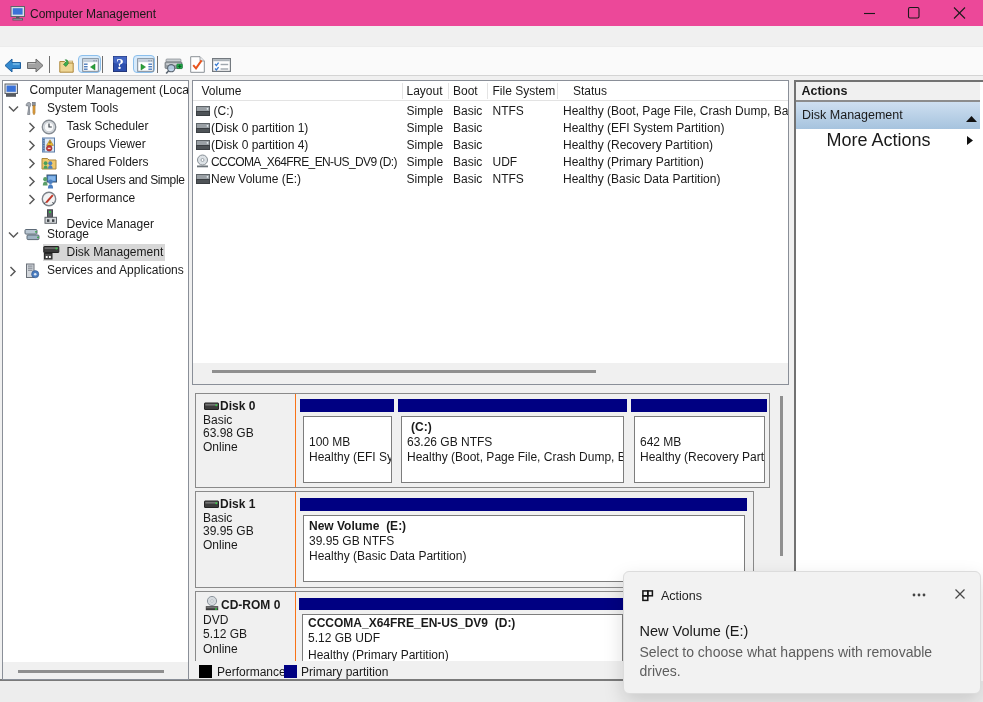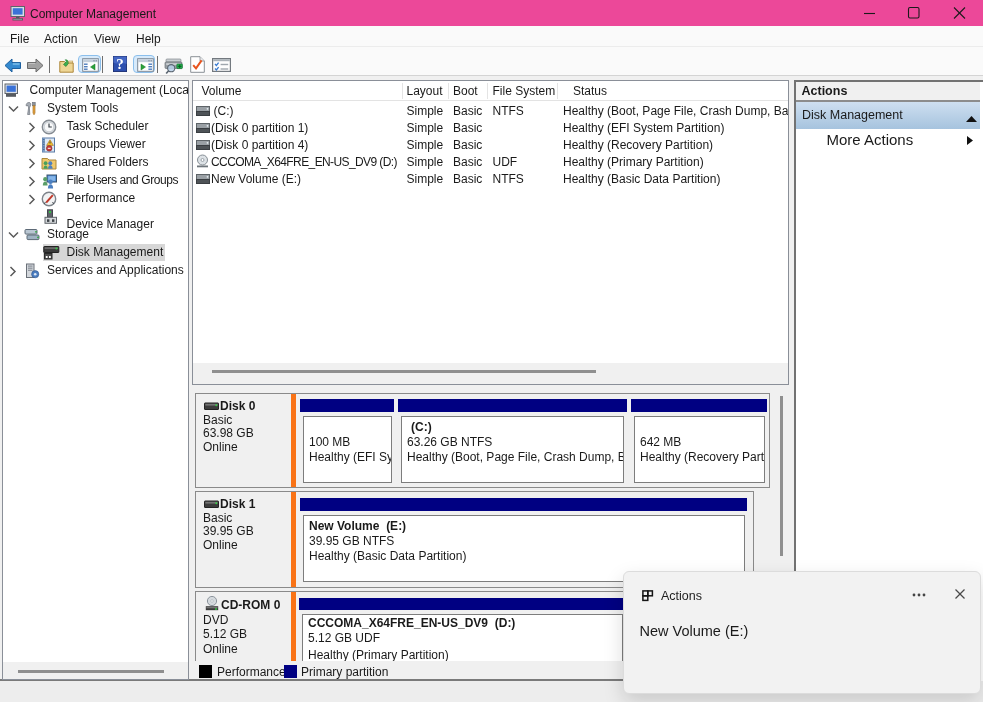--- a/index.html
+++ b/index.html
@@ -10,21 +10,21 @@
 #win{position:absolute;left:0;top:0;width:983px;height:681px;background:#f0f0f0;border-bottom:2px solid #7a7a7a;}
 #titlebar{position:absolute;left:0;top:0;width:983px;height:26px;background:#ec4899;}
 #menubar{position:absolute;left:0;top:26px;width:983px;height:20px;background:#fafafa;}
 #toolbar{position:absolute;left:0;top:46px;width:983px;height:30px;background:#fafafa;border-top:1px solid #ececec;border-bottom:1px solid #d4d4d4;}
 .tsep{position:absolute;top:8.5px;width:1.2px;height:17px;background:#6f6f6f;}
 .hlbox{position:absolute;background:#d7eafb;border:1px solid #8cbfec;border-radius:4px;}
 #treepane{position:absolute;left:2px;top:80px;width:187px;height:600px;background:#fff;border:1px solid #8a8f98;overflow:hidden;}
 #listpane{position:absolute;left:192px;top:80px;width:597px;height:305px;background:#fff;border:1px solid #8a8f98;overflow:hidden;}
 .hsep{position:absolute;top:2px;width:1px;height:16px;background:#e4e4e4;}
 .drow{position:absolute;background:#f0f0f0;border:1px solid #8a8a8a;overflow:hidden;}
-.dlabel{position:absolute;left:0;top:0;width:100px;height:100%;background:#f0f0f0;border-right:5px solid #f97316;}
+.dlabel{position:absolute;left:0;top:0;width:100px;height:100%;background:#f0f0f0;border-right:1px solid #f97316;}
 .band{position:absolute;height:13px;background:#000082;}
 .pbox{position:absolute;background:#fff;border:1px solid #7d7d7d;overflow:hidden;}
 .pl{position:absolute;left:5px;font-size:12px;line-height:15px;white-space:nowrap;color:#1a1a1a;}
 .ll{position:absolute;left:7px;font-size:12px;line-height:13.5px;white-space:nowrap;color:#1a1a1a;}
 #actions{position:absolute;left:794px;top:80px;width:189px;height:601px;background:#fff;border-left:2px solid #727272;border-top:2px solid #727272;overflow:hidden;}
 #popup{position:absolute;left:623px;top:571px;width:358px;height:123px;background:#f2f2f2;border:1px solid #dcdcdc;border-radius:6px;box-shadow:0 8px 20px rgba(0,0,0,0.15);}
 </style>
 </head>
 <body>
 <div id="win">
@@ -37,26 +37,20 @@
       <rect x="3.3" y="13.9" width="8.8" height="0.9" fill="#8f959c"></rect>
     </svg>
     <div class="t" style="left:30px;top:7px;color:#191919">Computer Management</div>
     <svg class="abs" style="left:860px;top:4px" width="110" height="18">
       <line x1="4" y1="9.5" x2="15" y2="9.5" stroke="#1a1a1a" stroke-width="1.1"></line>
       <rect x="48.5" y="3.5" width="10.5" height="10.5" rx="1.5" fill="none" stroke="#1a1a1a" stroke-width="1.1"></rect>
       <line x1="94" y1="3.5" x2="105" y2="14.5" stroke="#1a1a1a" stroke-width="1.1"></line>
       <line x1="105" y1="3.5" x2="94" y2="14.5" stroke="#1a1a1a" stroke-width="1.1"></line>
     </svg>
   </div>
-  <div id="menubar">
-    <div class="t" style="left:10px;top:5.5px">File</div>
-    <div class="t" style="left:44px;top:5.5px">Action</div>
-    <div class="t" style="left:94px;top:5.5px">View</div>
-    <div class="t" style="left:136px;top:5.5px">Help</div>
-  </div>
   <div id="toolbar">
     <svg class="abs" style="left:3.5px;top:10.5px" width="18" height="15">
       <path d="M1 7.5 L8 1 L8 4.5 L16.5 4.5 L16.5 10.5 L8 10.5 L8 14 Z" fill="#3489cf" stroke="#1c5f9e" stroke-width="1"></path>
       <path d="M8.8 5.4 L15.6 5.4 M8.8 6.6 L15.6 6.6" stroke="#7fc0ea" stroke-width="0.8"></path>
     </svg>
     <svg class="abs" style="left:25.5px;top:10.5px" width="18" height="15">
       <path d="M17 7.5 L10 1 L10 4.5 L1.5 4.5 L1.5 10.5 L10 10.5 L10 14 Z" fill="#a2a2a2" stroke="#6a6a6a" stroke-width="1"></path>
       <path d="M2.4 5.4 L9.2 5.4" stroke="#cecece" stroke-width="0.8"></path>
     </svg>
     <div class="tsep" style="left:49px"></div>
@@ -218,21 +212,21 @@
       <rect x="4" y="6.7" width="4.5" height="1.2" fill="#8b9199"></rect>
       <circle cx="11.2" cy="11.2" r="3.6" fill="#4a7dc0" stroke="#2e5288" stroke-width="0.6"></circle>
       <circle cx="11.2" cy="11.2" r="1.3" fill="#dce6f2"></circle>
     </svg>
 
     <div class="t" style="left:26.5px;top:2px">Computer Management (Local)</div>
     <div class="t" style="left:44px;top:20px">System Tools</div>
     <div class="t" style="left:63.5px;top:38px">Task Scheduler</div>
     <div class="t" style="left:63.5px;top:56px">Groups Viewer</div>
     <div class="t" style="left:63.5px;top:74px">Shared Folders</div>
-    <div class="t" style="left:63.5px;top:92px;letter-spacing:-0.4px">File Users and Groups</div>
+    <div class="t" style="left:63.5px;top:92px;letter-spacing:-0.4px">Local Users and Simple</div>
     <div class="t" style="left:63.5px;top:110px">Performance</div>
     <div class="t" style="left:63.5px;top:136px">Device Manager</div>
     <div class="t" style="left:44px;top:146px">Storage</div>
     <div class="t" style="left:63.5px;top:164px">Disk Management</div>
     <div class="t" style="left:44px;top:182px">Services and Applications</div>
     <div class="abs" style="left:0;top:581px;width:185px;height:17px;background:#f0f0f0">
       <div class="abs" style="left:15px;top:8px;width:146px;height:2.5px;background:#8f8f8f"></div>
     </div>
   </div>
   <div id="listpane">
@@ -383,21 +377,21 @@
   </div>
   <div id="actions">
     <div class="abs" style="left:0;top:0;width:184px;height:18px;background:#f0f0f0"></div>
     <div class="t" style="left:5.5px;top:2px;font-weight:bold;font-size:12.5px">Actions</div>
     <div class="abs" style="left:0;top:18px;width:184px;height:1.5px;background:#8c8c8c"></div>
     <div class="abs" style="left:0;top:19.5px;width:184px;height:27.5px;background:linear-gradient(#cedff0,#a6c3de)"></div>
     <div class="t" style="left:6px;top:26px;font-size:12.5px">Disk Management</div>
     <svg class="abs" style="left:170px;top:33.5px" width="11" height="6">
         <path d="M5.5 0 L11 6 L0 6 Z" fill="#111"></path>
       </svg>
-    <div class="t" style="left:30.5px;top:51px;font-size:15px">More Actions</div>
+    <div class="t" style="left:30.5px;top:51px;font-size:18px">More Actions</div>
     <svg class="abs" style="left:171px;top:54px" width="6" height="9">
         <path d="M0 0 L6 4.5 L0 9 Z" fill="#111"></path>
       </svg>
   </div>
 </div>
 <div id="popup">
   <svg class="abs" style="left:18px;top:17.5px" width="12" height="12">
     <rect x="0.9" y="0.9" width="4.9" height="4.9" fill="none" stroke="#151515" stroke-width="1.5"></rect>
     <rect x="0.9" y="5.8" width="4.9" height="4.6" fill="none" stroke="#151515" stroke-width="1.5"></rect>
     <rect x="5.8" y="0.9" width="4.6" height="4.9" fill="none" stroke="#151515" stroke-width="1.5"></rect>
@@ -406,13 +400,14 @@
   <svg class="abs" style="left:288px;top:20.5px" width="14" height="4">
       <circle cx="2" cy="2" r="1.4" fill="#454545"></circle>
       <circle cx="7" cy="2" r="1.4" fill="#454545"></circle>
       <circle cx="12" cy="2" r="1.4" fill="#454545"></circle>
     </svg>
   <svg class="abs" style="left:330px;top:16px" width="12" height="12">
     <line x1="1.5" y1="1.5" x2="10.5" y2="10.5" stroke="#4a4a4a" stroke-width="1.2"></line>
     <line x1="10.5" y1="1.5" x2="1.5" y2="10.5" stroke="#4a4a4a" stroke-width="1.2"></line>
   </svg>
   <div class="t" style="left:15.5px;top:51px;font-size:14.5px;line-height:17px;color:#1a1a1a">New Volume (E:)</div>
+  <div class="t" style="left:15.5px;top:71px;font-size:14px;line-height:19px;color:#5d5d5d">Select to choose what happens with removable<br>drives.</div>
 </div>
 
 </body></html>

